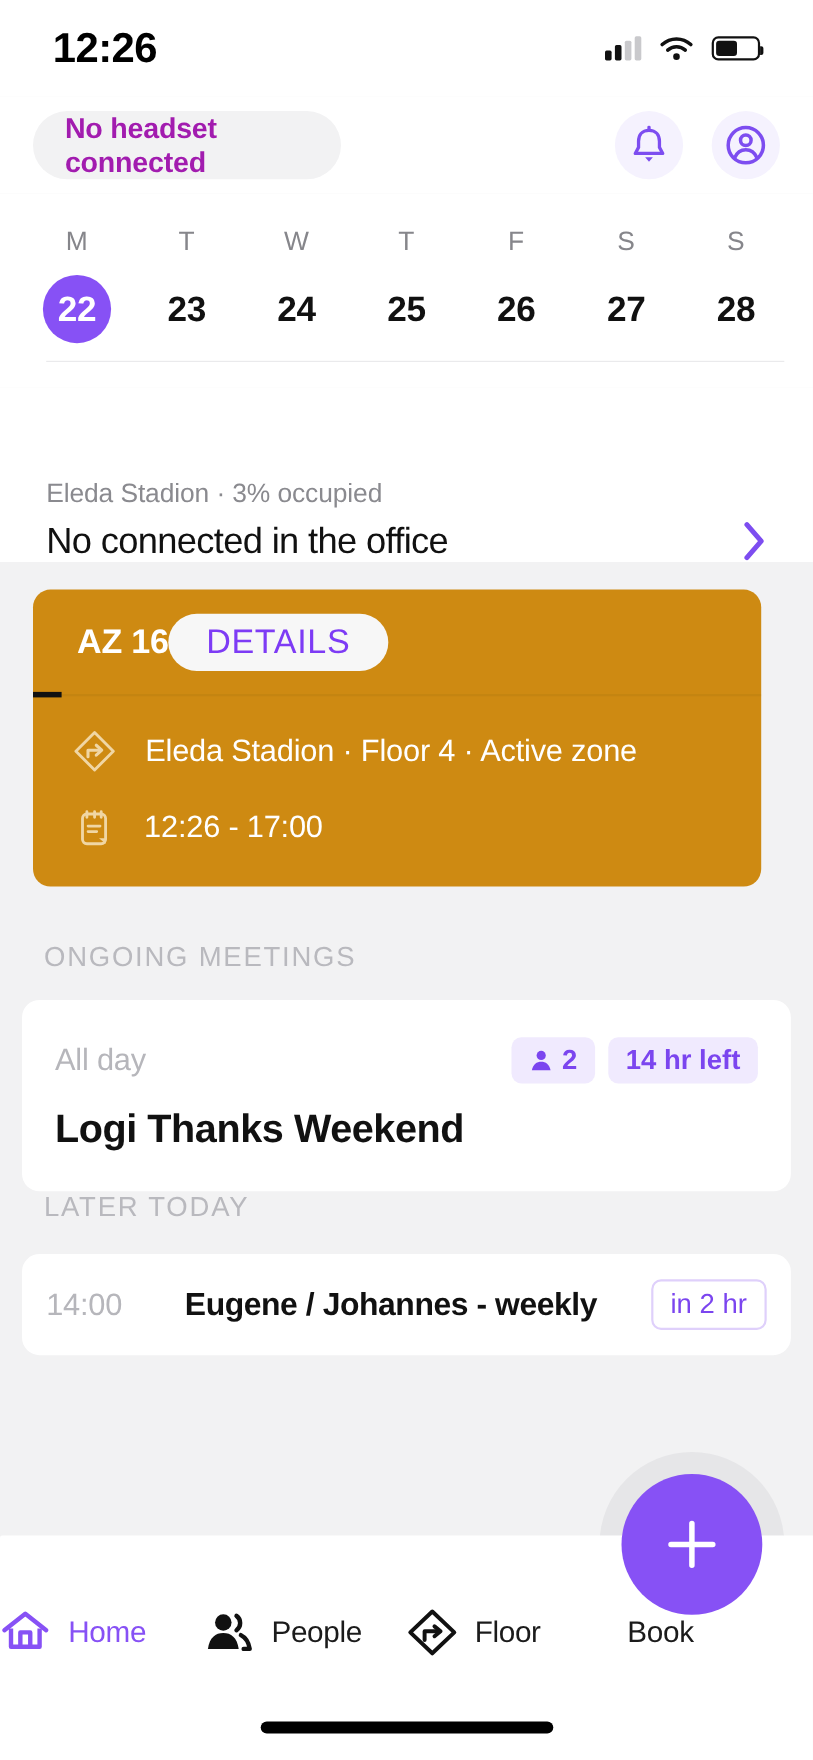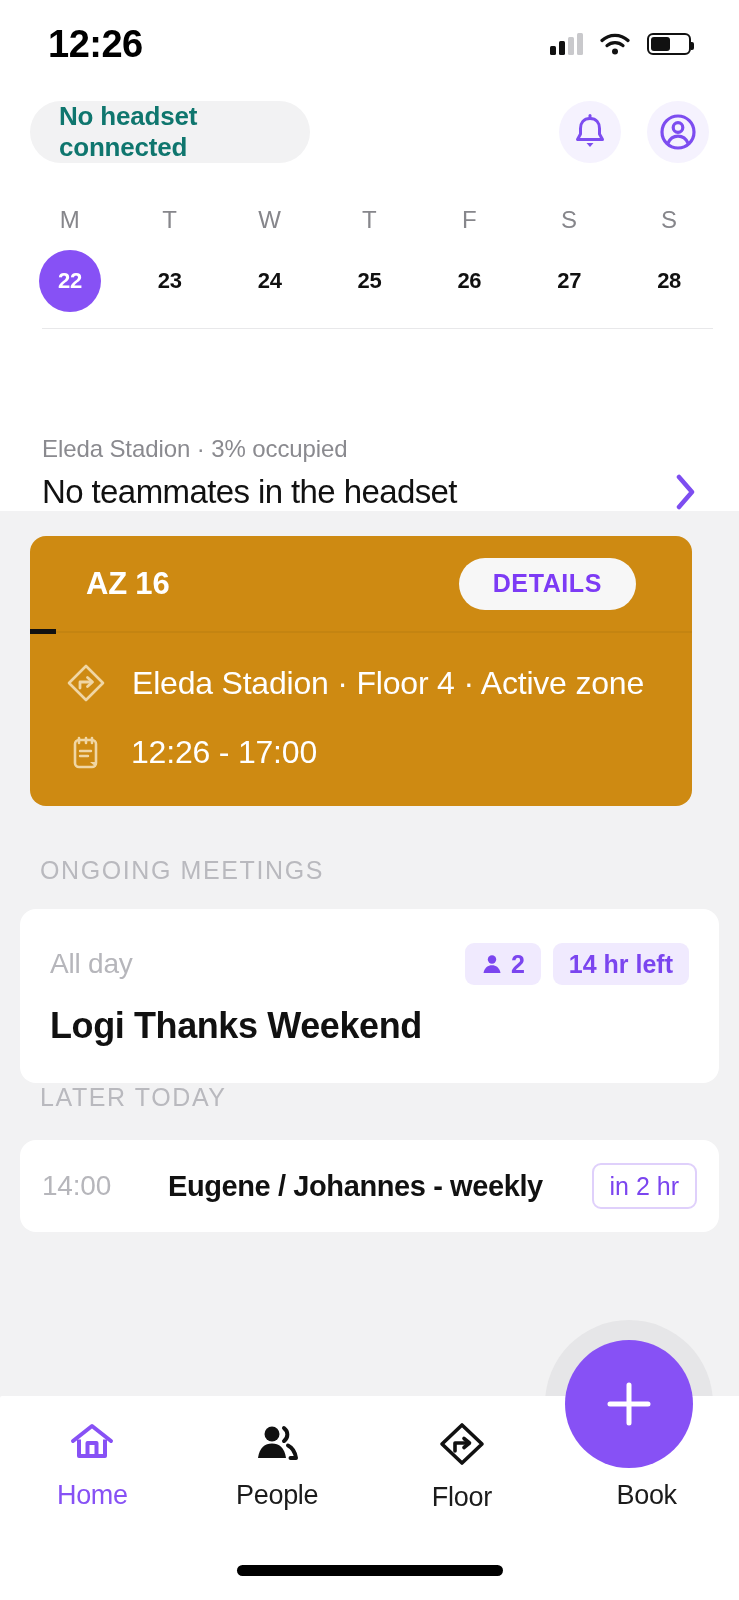--- a/index.html
+++ b/index.html
@@ -39,41 +39,41 @@
 
   
   .header {
     position:absolute; top:88px; left:0; width:739px; height:88px;
     background:#ffffff; display:flex; align-items:center; padding:0 30px; gap:14px;
   }
   .headset-pill {
     flex:1; height:62px; background:#f2f2f3; border-radius:31px;
     display:flex; align-items:center; padding:0 29px; max-width:322px;
   }
-  .headset-pill span { color:#0f766e; font-size:26px; font-weight:600; letter-spacing:-0.2px; }
+  .headset-pill span { color:#a21caf; font-size:26px; font-weight:600; letter-spacing:-0.2px; }
   .hdr-spacer { flex:1; }
   .icon-btn {
     width:62px; height:62px; border-radius:50%; background:#f5f2fe;
     display:flex; align-items:center; justify-content:center;
   }
   .icon-btn + .icon-btn { margin-left:12px; }
 
   
   .weekstrip {
     position:absolute; top:176px; left:0; width:739px; height:176px; background:#fff;
   }
   .week-row { display:flex; padding:0 20px; }
   .daycell { flex:1; display:flex; flex-direction:column; align-items:center; }
   .dow { font-size:24px; color:#86868b; margin-top:30px; letter-spacing:0.3px; }
   .daynum-wrap {
     margin-top:16px; width:62px; height:62px; border-radius:50%;
     display:flex; align-items:center; justify-content:center;
   }
   .daynum-wrap.active { background:#8751f5; }
-  .daynum { font-size:22px; font-weight:600; color:#111; letter-spacing:-0.3px; }
+  .daynum { font-size:32px; font-weight:600; color:#111; letter-spacing:-0.3px; }
   .daynum-wrap.active .daynum { color:#fff; }
   .week-rule { position:absolute; left:42px; right:26px; top:152px; height:1px; background:#e8e8ea; }
 
   
   .occupancy {
     position:absolute; top:352px; left:0; width:739px; height:159px;
     background:#fff; padding:0 42px; display:flex; align-items:flex-end;
   }
   .occ-text { flex:1; }
   .occ-sub { font-size:24px; color:#8a8a8f; letter-spacing:-0.1px; }
@@ -81,33 +81,33 @@
   .chev { color:#7d4df0; }
 
   
   .content { position:absolute; top:511px; left:0; width:739px; bottom:0; background:#f2f2f3; }
 
   
   .booking-card {
     position:absolute; top:25px; left:30px; width:662px; border-radius:16px;
     background:#ce8a12; overflow:hidden;
   }
-  .bc-top { height:95px; display:flex; align-items:center; justify-content:space-between; padding:0 56px; }
+  .bc-top { height:95px; display:flex; align-items:center; padding:0 40px; }
   .bc-title { color:#fff; font-size:31px; font-weight:700; letter-spacing:-0.2px; }
   .details-btn {
     background:#f7f7f7; border-radius:26px; height:52px; padding:0 34px;
     display:flex; align-items:center; justify-content:center;
   }
-  .details-btn span { color:#7d3bf5; font-size:25px; font-weight:700; letter-spacing:0.6px; }
+  .details-btn span { color:#7d3bf5; font-size:31px; font-weight:400; letter-spacing:0.6px; }
   .bc-divider { position:relative; height:2px; background:#c48411; }
   .bc-divider::before { content:""; position:absolute; left:0; top:-2px; width:26px; height:5px; background:#111; }
   .bc-rows { padding:30px 36px 34px 36px; }
   .bc-row { display:flex; align-items:center; gap:26px; }
   .bc-row + .bc-row { margin-top:29px;gap:25px; }
-  .bc-row span { color:#ffffff; font-size:32px; letter-spacing:-0.2px; }
+  .bc-row span { color:#ffffff; font-size:28px; letter-spacing:-0.2px; }
 
   
   .sec-label {
     font-size:25px; color:#b9b9be; letter-spacing:1.6px; font-weight:500;
     padding-left:40px;
   }
 
   
   .mcard { background:#fff; border-radius:16px; margin:0 20px; }
   .mcard-all { padding:34px 30px 36px 30px; }
@@ -129,21 +129,21 @@
   .mcard-later { padding:0 22px; height:92px; display:flex; align-items:center; gap:38px; }
   .ml-time { font-size:28px; color:#b6b6bb; letter-spacing:-0.2px; width:88px; }
   .ml-title { flex:1; font-size:29px; font-weight:700; color:#111; letter-spacing:-0.4px; }
 
   
   .navbar {
     position:absolute; left:0; bottom:0; width:739px; height:204px;
     background:#fff; border-top-left-radius:2px;
   }
   .nav-items { display:flex; height:150px; }
-  .nav-item { flex:1; display:flex; flex-direction:column; align-items:center; justify-content:flex-start; padding-top:26px; gap:16px; }
+  .nav-item { flex:1; display:flex; flex-direction:row; align-items:center; justify-content:flex-start; padding-top:26px; gap:16px; }
   .nav-label { font-size:27px; color:#1b1b1b; letter-spacing:-0.3px; }
   .nav-item.active .nav-label { color:#8751f5; }
   .home-ind { position:absolute; bottom:24px; left:50%; transform:translateX(-50%); width:266px; height:11px; background:#000; border-radius:6px; }
 
   .fab-halo {
     position:absolute; right:26px; bottom:112px; width:168px; height:168px;
     border-radius:50%; background:#e6e6e8;
   }
   .fab {
     position:absolute; right:46px; bottom:132px; width:128px; height:128px;
@@ -240,21 +240,21 @@
           <div class="daynum">28</div>
         </div>
       </div>
     </div>
     <div class="week-rule"></div>
   </div>
 
   <div class="occupancy">
     <div class="occ-text">
       <div class="occ-sub">Eleda Stadion · 3% occupied</div>
-      <div class="occ-title">No teammates in the headset</div>
+      <div class="occ-title">No connected in the office</div>
     </div>
     <svg class="chev" width="22" height="38" viewBox="0 0 22 38">
       <path d="M4 4 L17 19 L4 34" fill="none" stroke="#7d4df0" stroke-width="4.5" stroke-linecap="round" stroke-linejoin="round"></path>
     </svg>
   </div>
 
   <div class="content">
 
     <div class="booking-card">
       <div class="bc-top">

